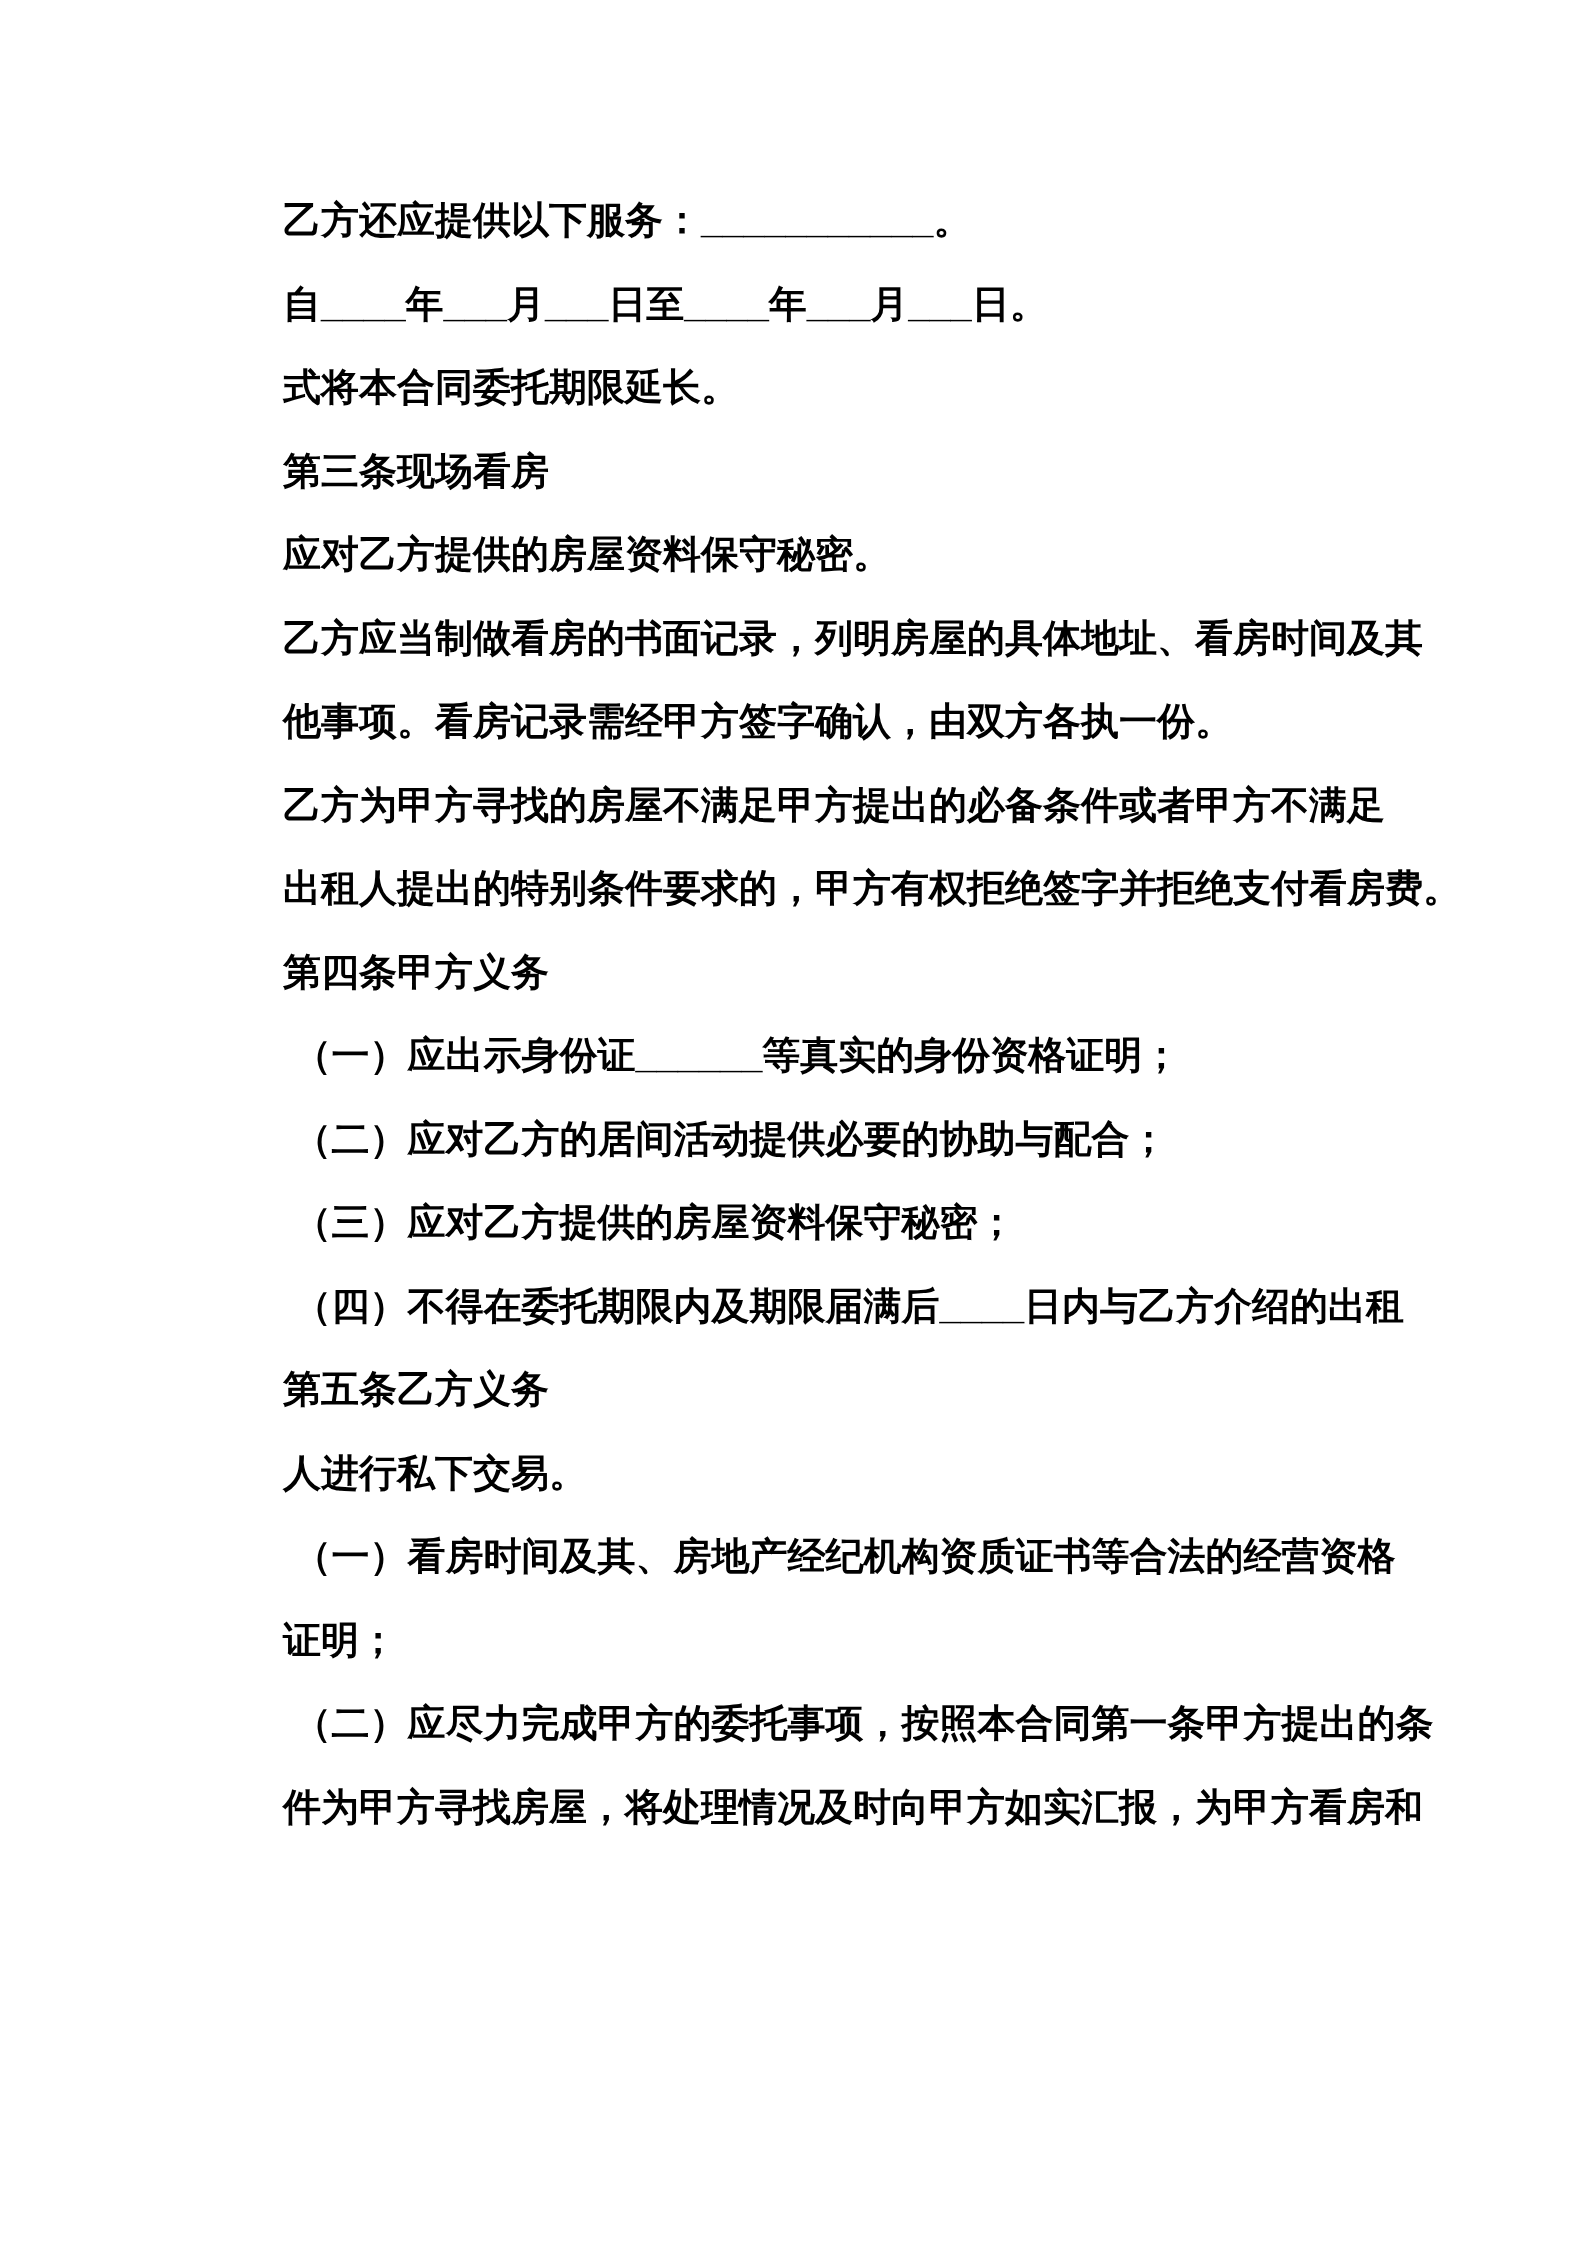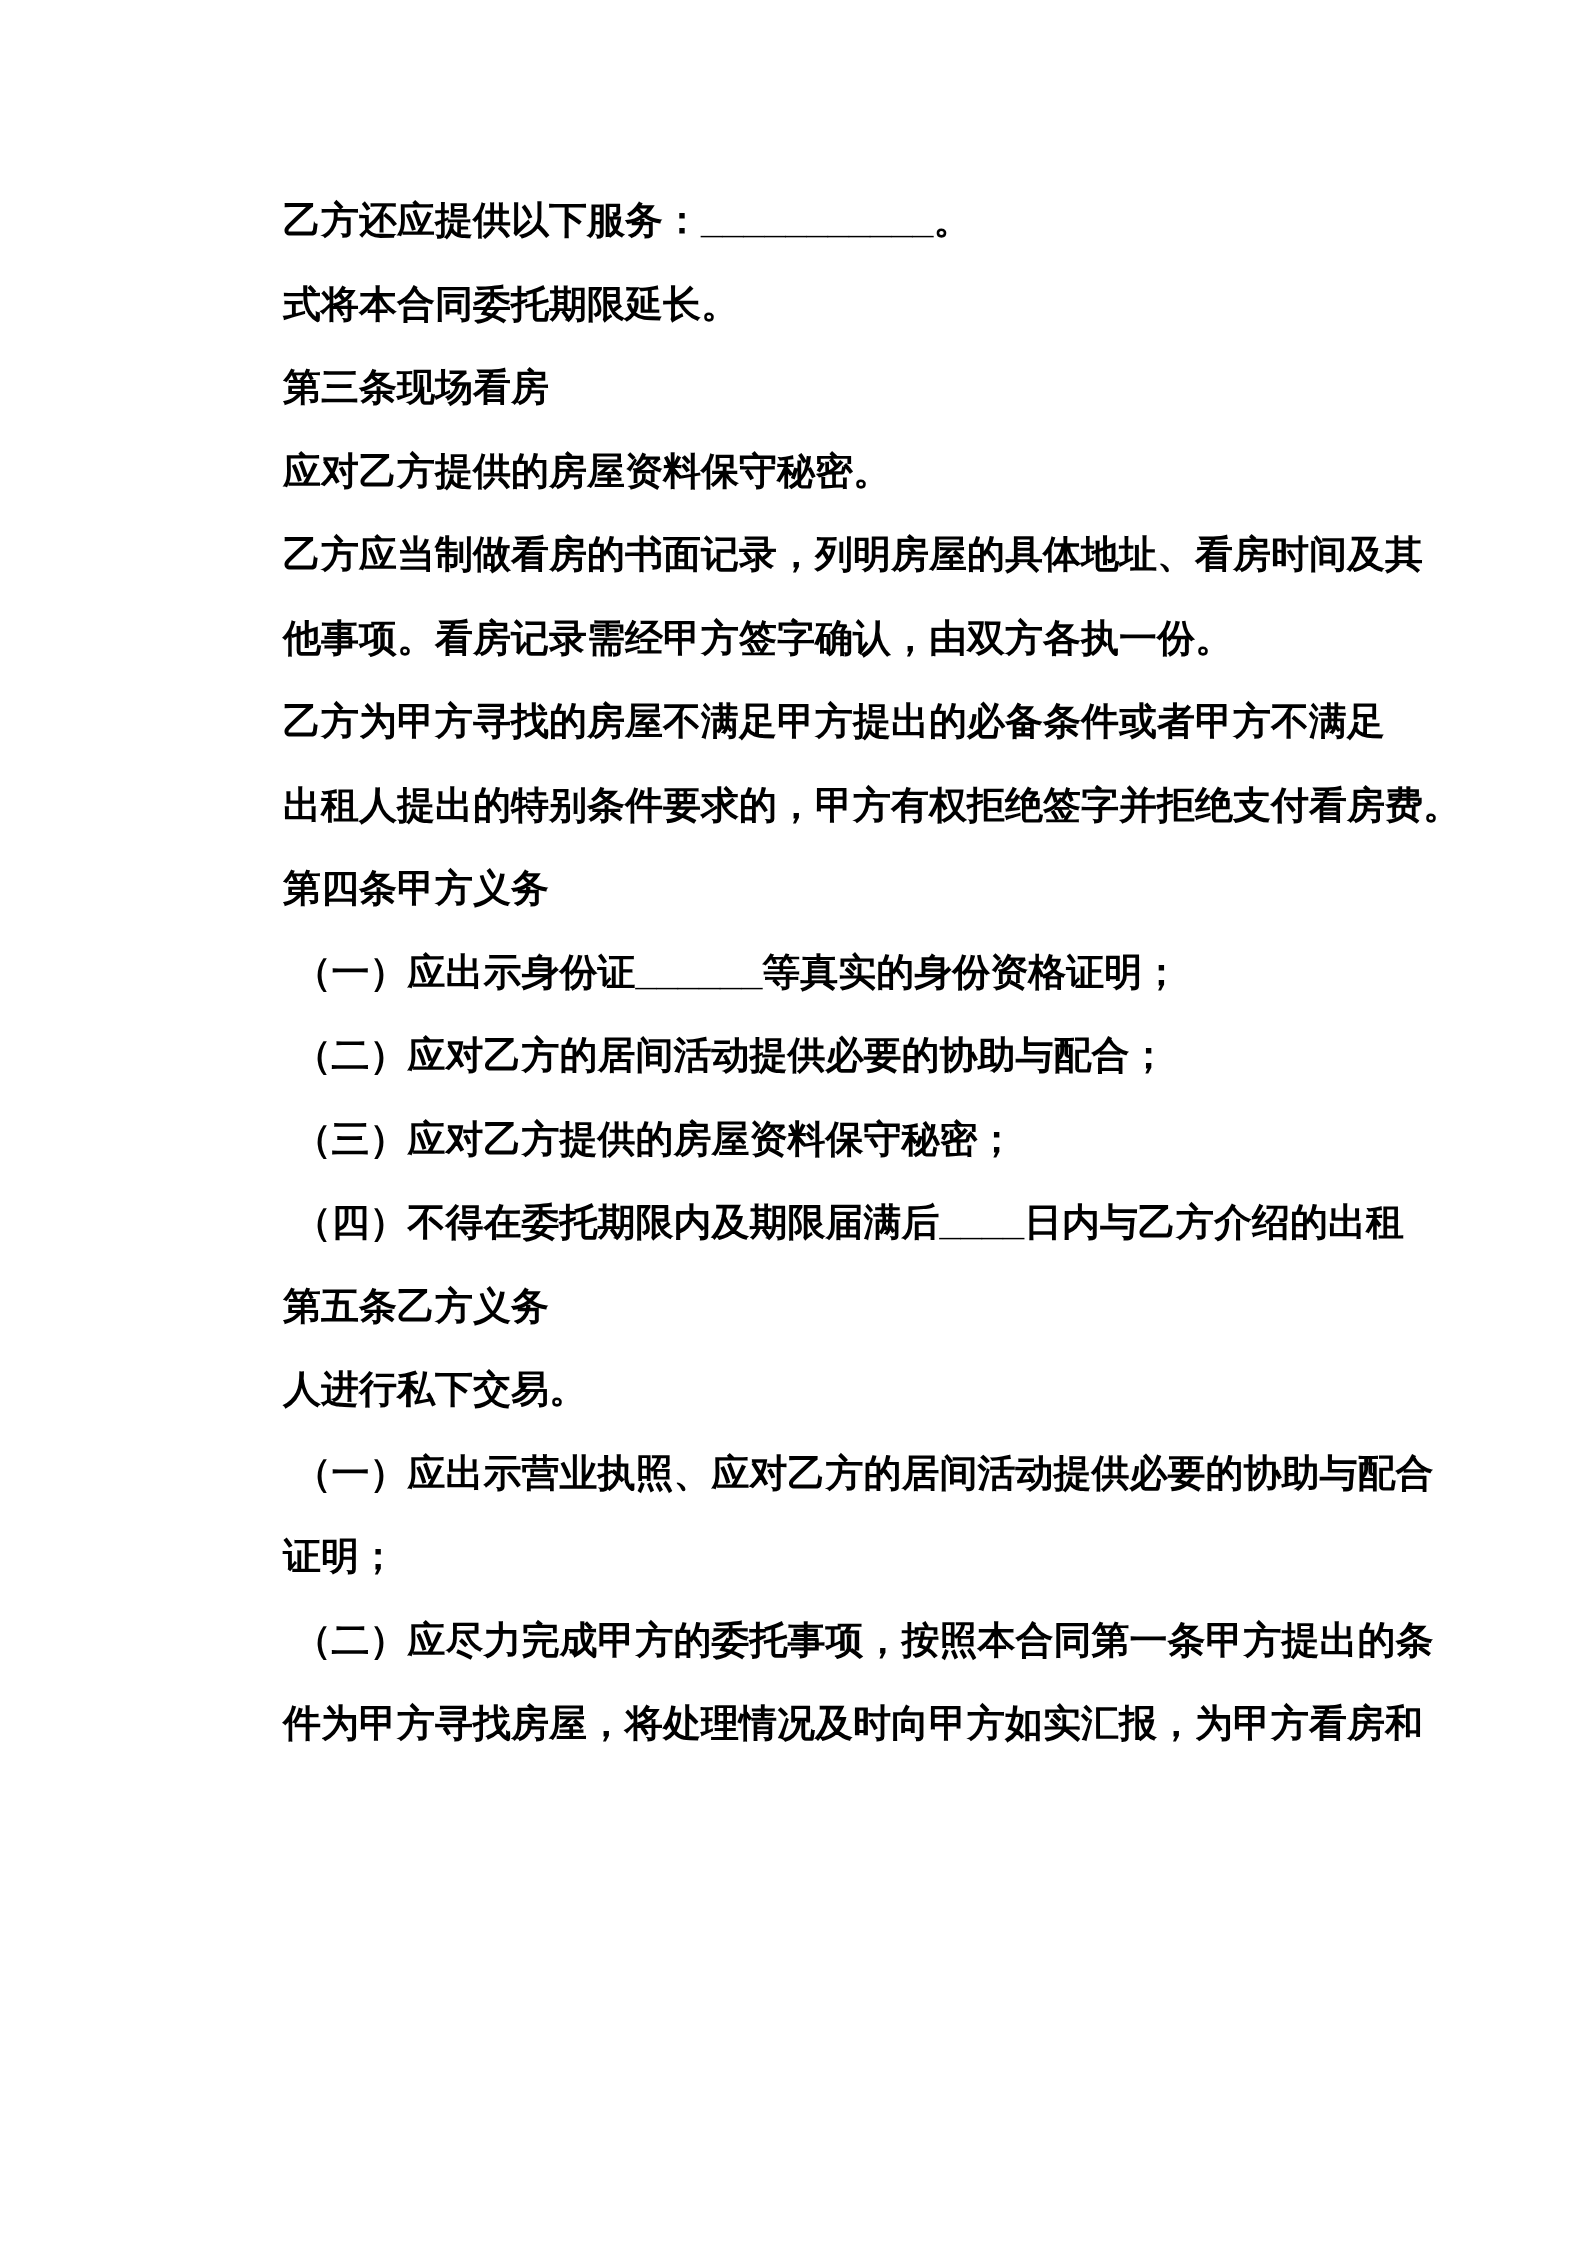--- a/index.html
+++ b/index.html
@@ -31,32 +31,33 @@
     white-space: pre;
     height: 83.5px;
   }
 </style>
 </head>
 <body>
 
 <div class="page">
   <div class="doc">
     <div class="line">乙方还应提供以下服务：___________。</div>
+    <div class="line">自____年___月___日至____年___月___日。</div>
     <div class="line">式将本合同委托期限延长。</div>
     <div class="line">第三条现场看房</div>
     <div class="line">应对乙方提供的房屋资料保守秘密。</div>
     <div class="line">乙方应当制做看房的书面记录，列明房屋的具体地址、看房时间及其</div>
     <div class="line">他事项。看房记录需经甲方签字确认，由双方各执一份。</div>
     <div class="line">乙方为甲方寻找的房屋不满足甲方提出的必备条件或者甲方不满足</div>
     <div class="line">出租人提出的特别条件要求的，甲方有权拒绝签字并拒绝支付看房费。</div>
     <div class="line">第四条甲方义务</div>
     <div class="line"> （一）应出示身份证______等真实的身份资格证明；</div>
     <div class="line"> （二）应对乙方的居间活动提供必要的协助与配合；</div>
     <div class="line"> （三）应对乙方提供的房屋资料保守秘密；</div>
     <div class="line"> （四）不得在委托期限内及期限届满后____日内与乙方介绍的出租</div>
     <div class="line">第五条乙方义务</div>
     <div class="line">人进行私下交易。</div>
-    <div class="line"> （一）应出示营业执照、应对乙方的居间活动提供必要的协助与配合</div>
+    <div class="line"> （一）看房时间及其、房地产经纪机构资质证书等合法的经营资格</div>
     <div class="line">证明；</div>
     <div class="line"> （二）应尽力完成甲方的委托事项，按照本合同第一条甲方提出的条</div>
     <div class="line">件为甲方寻找房屋，将处理情况及时向甲方如实汇报，为甲方看房和</div>
   </div>
 </div>
 
 </body></html>

